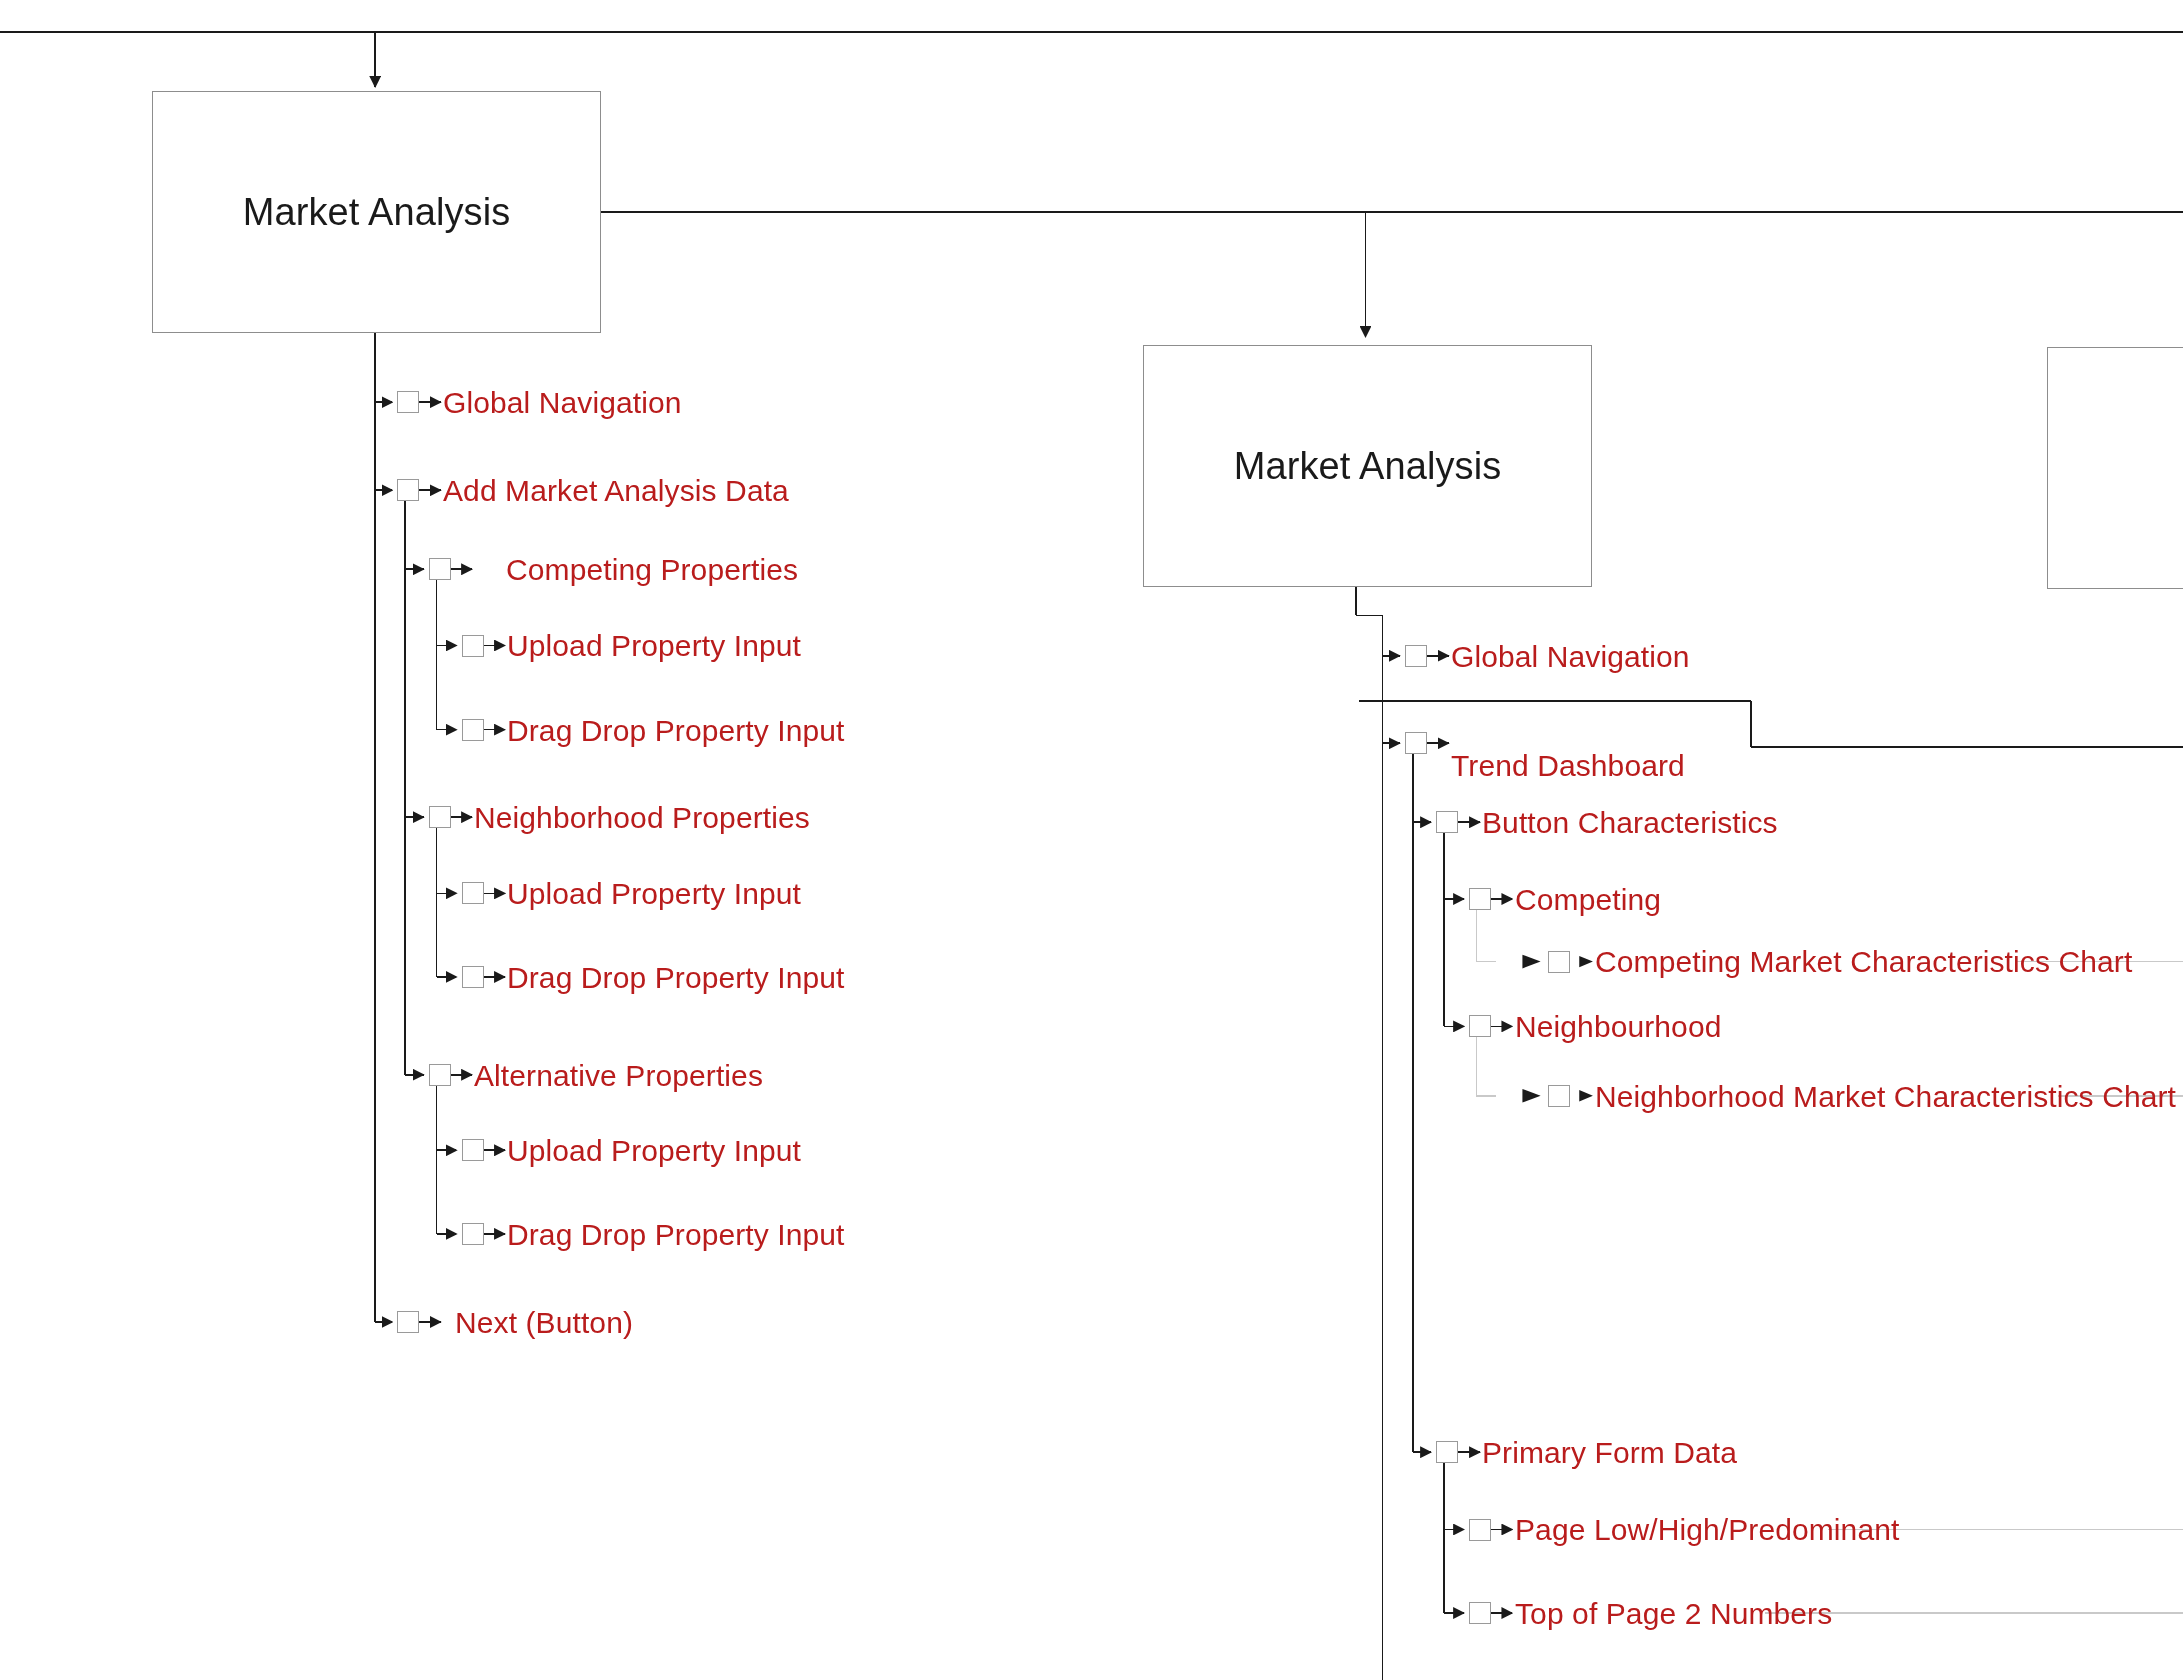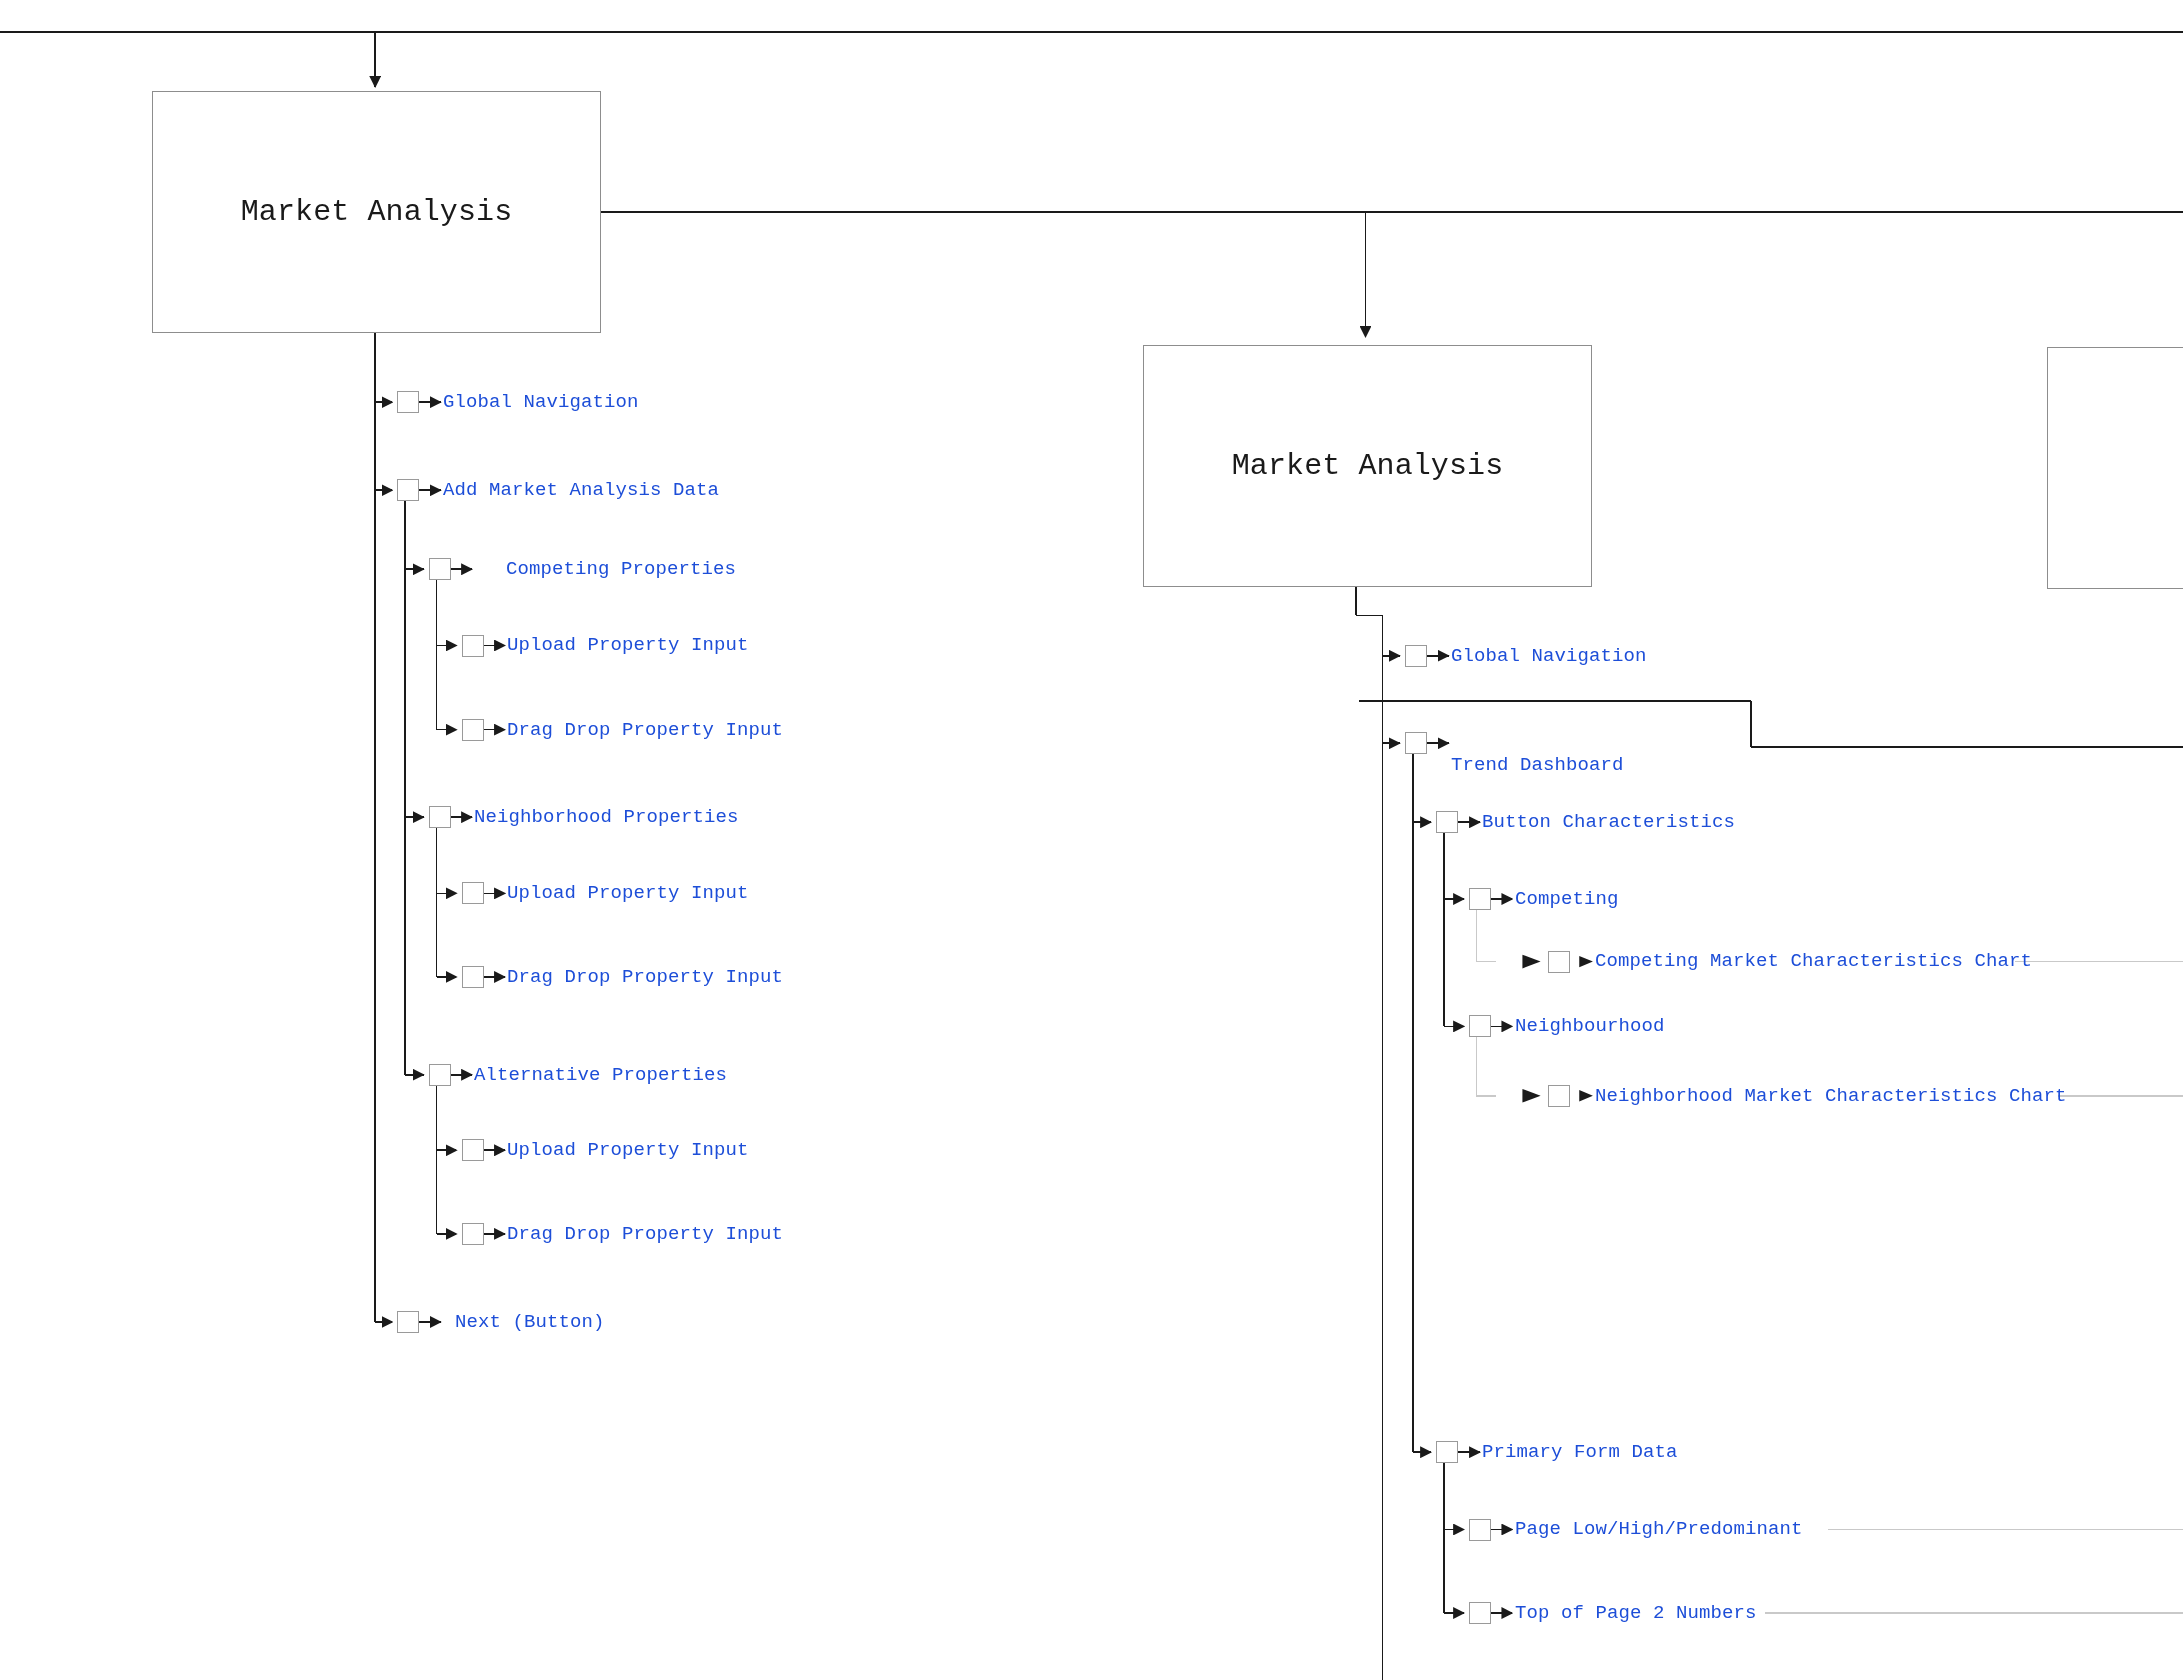--- a/index.html
+++ b/index.html
@@ -30,41 +30,39 @@
   .screen-box {
     position: absolute;
     box-sizing: border-box;
     border: 1.1px solid #8d8d8d;
     background: #ffffff;
     display: flex;
     align-items: center;
     justify-content: center;
   }
   .screen-box .screen-title {
-    font-size: 30px;
+    font-size: 38px;
     color: #1a1a1a;
     letter-spacing: 0.1px;
     white-space: nowrap;
-    font-family: Liberation Mono, monospace;
   }
   
   .node-chip {
     position: absolute;
     box-sizing: border-box;
     border: 1.1px solid #9a9a9a;
     background: #ffffff;
   }
   .node-label {
     position: absolute;
-    font-size: 19px;
+    font-size: 30px;
     line-height: 25px;
-    color: #1d4ed8;
+    color: #b91c1c;
     white-space: nowrap;
     letter-spacing: 0.1px;
-    font-family: Liberation Mono, monospace;
   }
 </style>
 </head>
 <body>
 
 <div id="canvas">
 
   <svg id="wires" viewBox="0 0 3840 2956" xmlns="http://www.w3.org/2000/svg">
     <defs>
       <marker id="arrowDark" viewBox="0 0 10 10" refX="9" refY="5" markerWidth="7" markerHeight="7" orient="auto-start-reverse">

